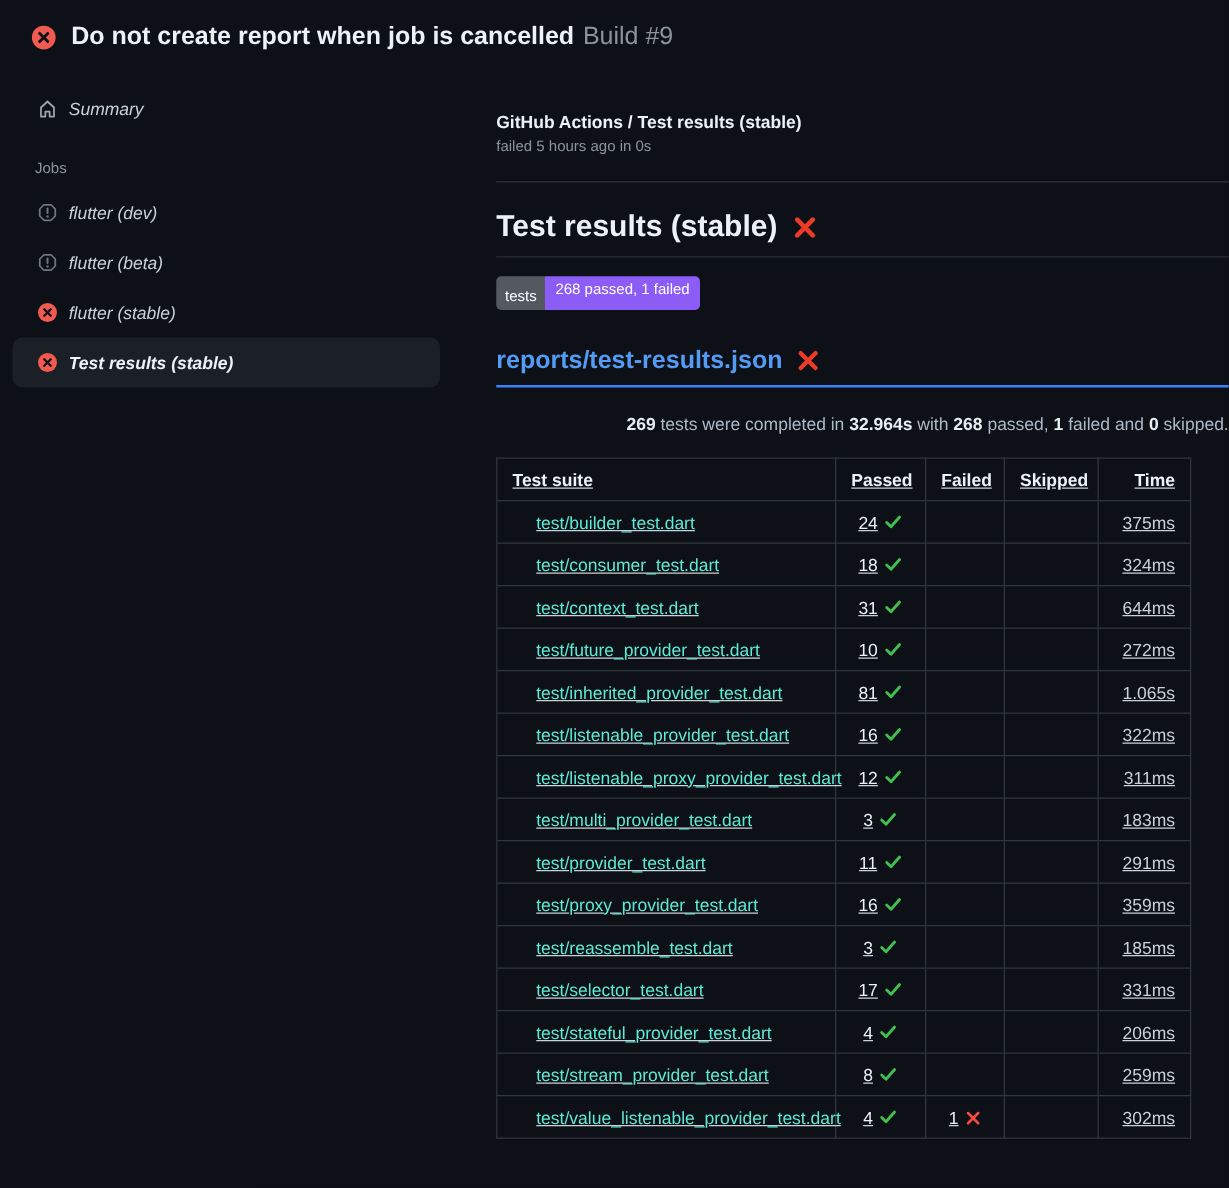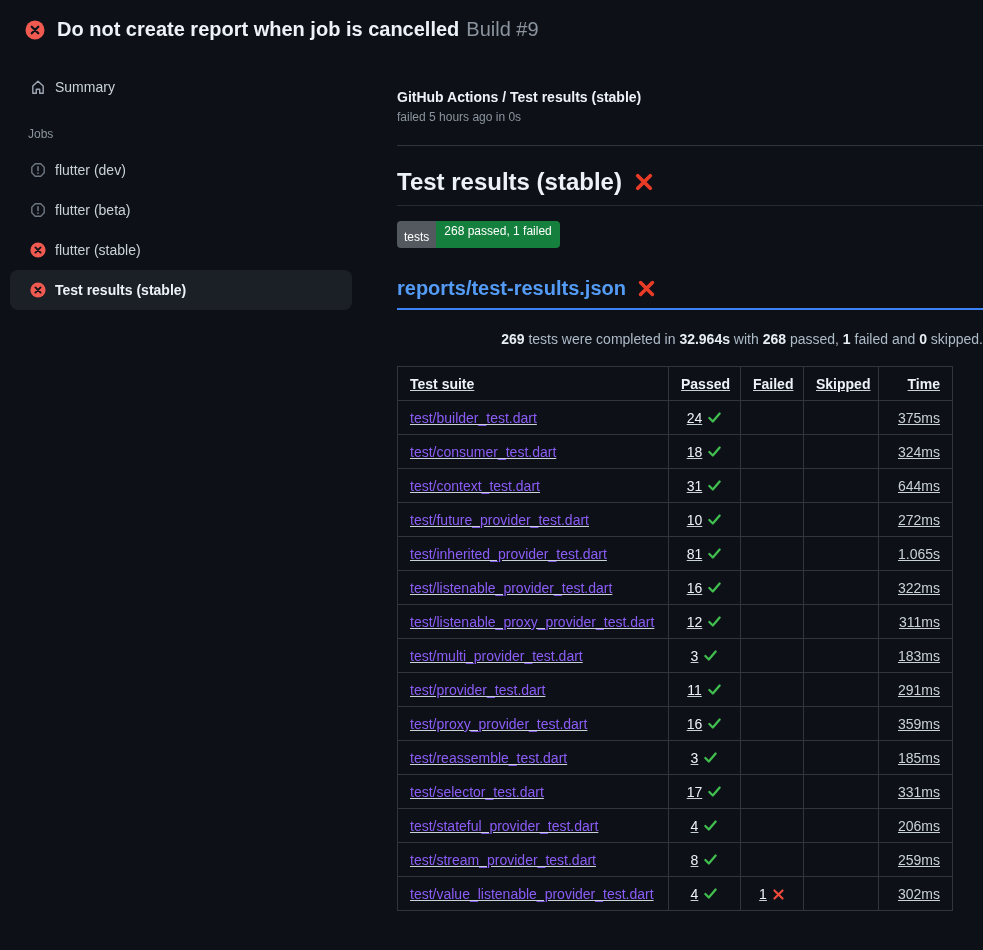--- a/index.html
+++ b/index.html
@@ -22,40 +22,40 @@
   .app-build { font-size: 20px; font-weight: 400; color: #8b949e; margin-left: 7px; }
 
   
   .layout { display: flex; align-items: flex-start; }
 
   
   .sidebar { width: 371px; flex: none; padding: 14px 19px 0 10px; }
   .side-item {
     display: flex; align-items: center; gap: 9px;
     height: 40px; padding: 0 10px 0 20px;
-    border-radius: 8px; color: #c9d1d9; cursor: pointer;
+    border-radius: 8px; color: #c9d1d9; cursor: pointer; font-style: italic;
   }
   .side-item .ico { flex: none; }
   .side-item.selected { background: rgba(177,186,196,0.09); font-weight: 700; color: #ecf2f8; }
   .jobs-heading { font-size: 12px; color: #8b949e; padding: 20px 0 9px 18px; }
 
   
   .main { flex: 1; padding-left: 26px; min-width: 0; }
   .breadcrumb { margin-top: 36px; font-size: 14px; font-weight: 700; color: #ecf2f8; }
   .run-status { margin-top: 5px; font-size: 12px; color: #8b949e; }
   .top-divider { margin-top: 21px; border-top: 1px solid #30363d; }
 
   .section-title {
     margin-top: 22px; display: flex; align-items: center; gap: 12px;
     font-size: 24px; font-weight: 700; color: #ecf2f8;
     padding-bottom: 9px; border-bottom: 1px solid #262c36;
   }
   .badge { margin-top: 15px; display: inline-flex; font-size: 12px; line-height: 14px; }
   .badge-label { background: #54595f; color: #fff; padding: 9px 7px 4px; border-radius: 4px 0 0 4px; }
-  .badge-value { background: #15803d; color: #fff; padding: 3px 8px 4px; border-radius: 0 4px 4px 0; }
+  .badge-value { background: #8b5cf6; color: #fff; padding: 3px 8px 4px; border-radius: 0 4px 4px 0; }
 
   .report-title {
     margin-top: 29px; display: flex; align-items: center; gap: 11px;
     font-size: 20px; font-weight: 700;
     padding-bottom: 8px; border-bottom: 2px solid #3b82f6;
   }
   .report-title a { color: #539bf5; text-decoration: none; }
 
   .summary-line { margin-top: 21px; font-size: 14px; color: #adbac7; text-align: right; }
   .summary-line .b { font-weight: 700; color: #e6edf3; }
@@ -64,21 +64,21 @@
   table.results {
     margin-top: 19px; border-collapse: collapse; table-layout: fixed;
     width: 555px; font-size: 14px; text-decoration: underline;
   }
   .results th, .results td { border: 1px solid #30363d; padding: 0 12px; height: 34px; }
   .results th { color: #ecf2f8; font-weight: 700; text-align: right; }
   .results th.left { text-align: left; }
   .results td { color: #c9d1d9; }
   .results td.num { text-align: center; color: #ecf2f8; white-space: nowrap; }
   .results td.time { text-align: right; color: #c9d1d9; }
-  .results td a { color: #8b5cf6; text-decoration: none; }
+  .results td a { color: #5eead4; text-decoration: none; margin-left: 19px; }
   .results .cell-ico { display: inline-block; vertical-align: -2px; margin-left: 5px; }
 </style>
 </head>
 <body>
 
 <div class="app-header">
   <span class="status-ico">
     <svg width="20" height="20" viewBox="0 0 16 16">
       <circle cx="8" cy="8" r="7.6" fill="#f15a50"></circle>
       <path d="M5.4 5.4l5.2 5.2M10.6 5.4L5.4 10.6" stroke="#10141a" stroke-width="1.9" stroke-linecap="round"></path>

